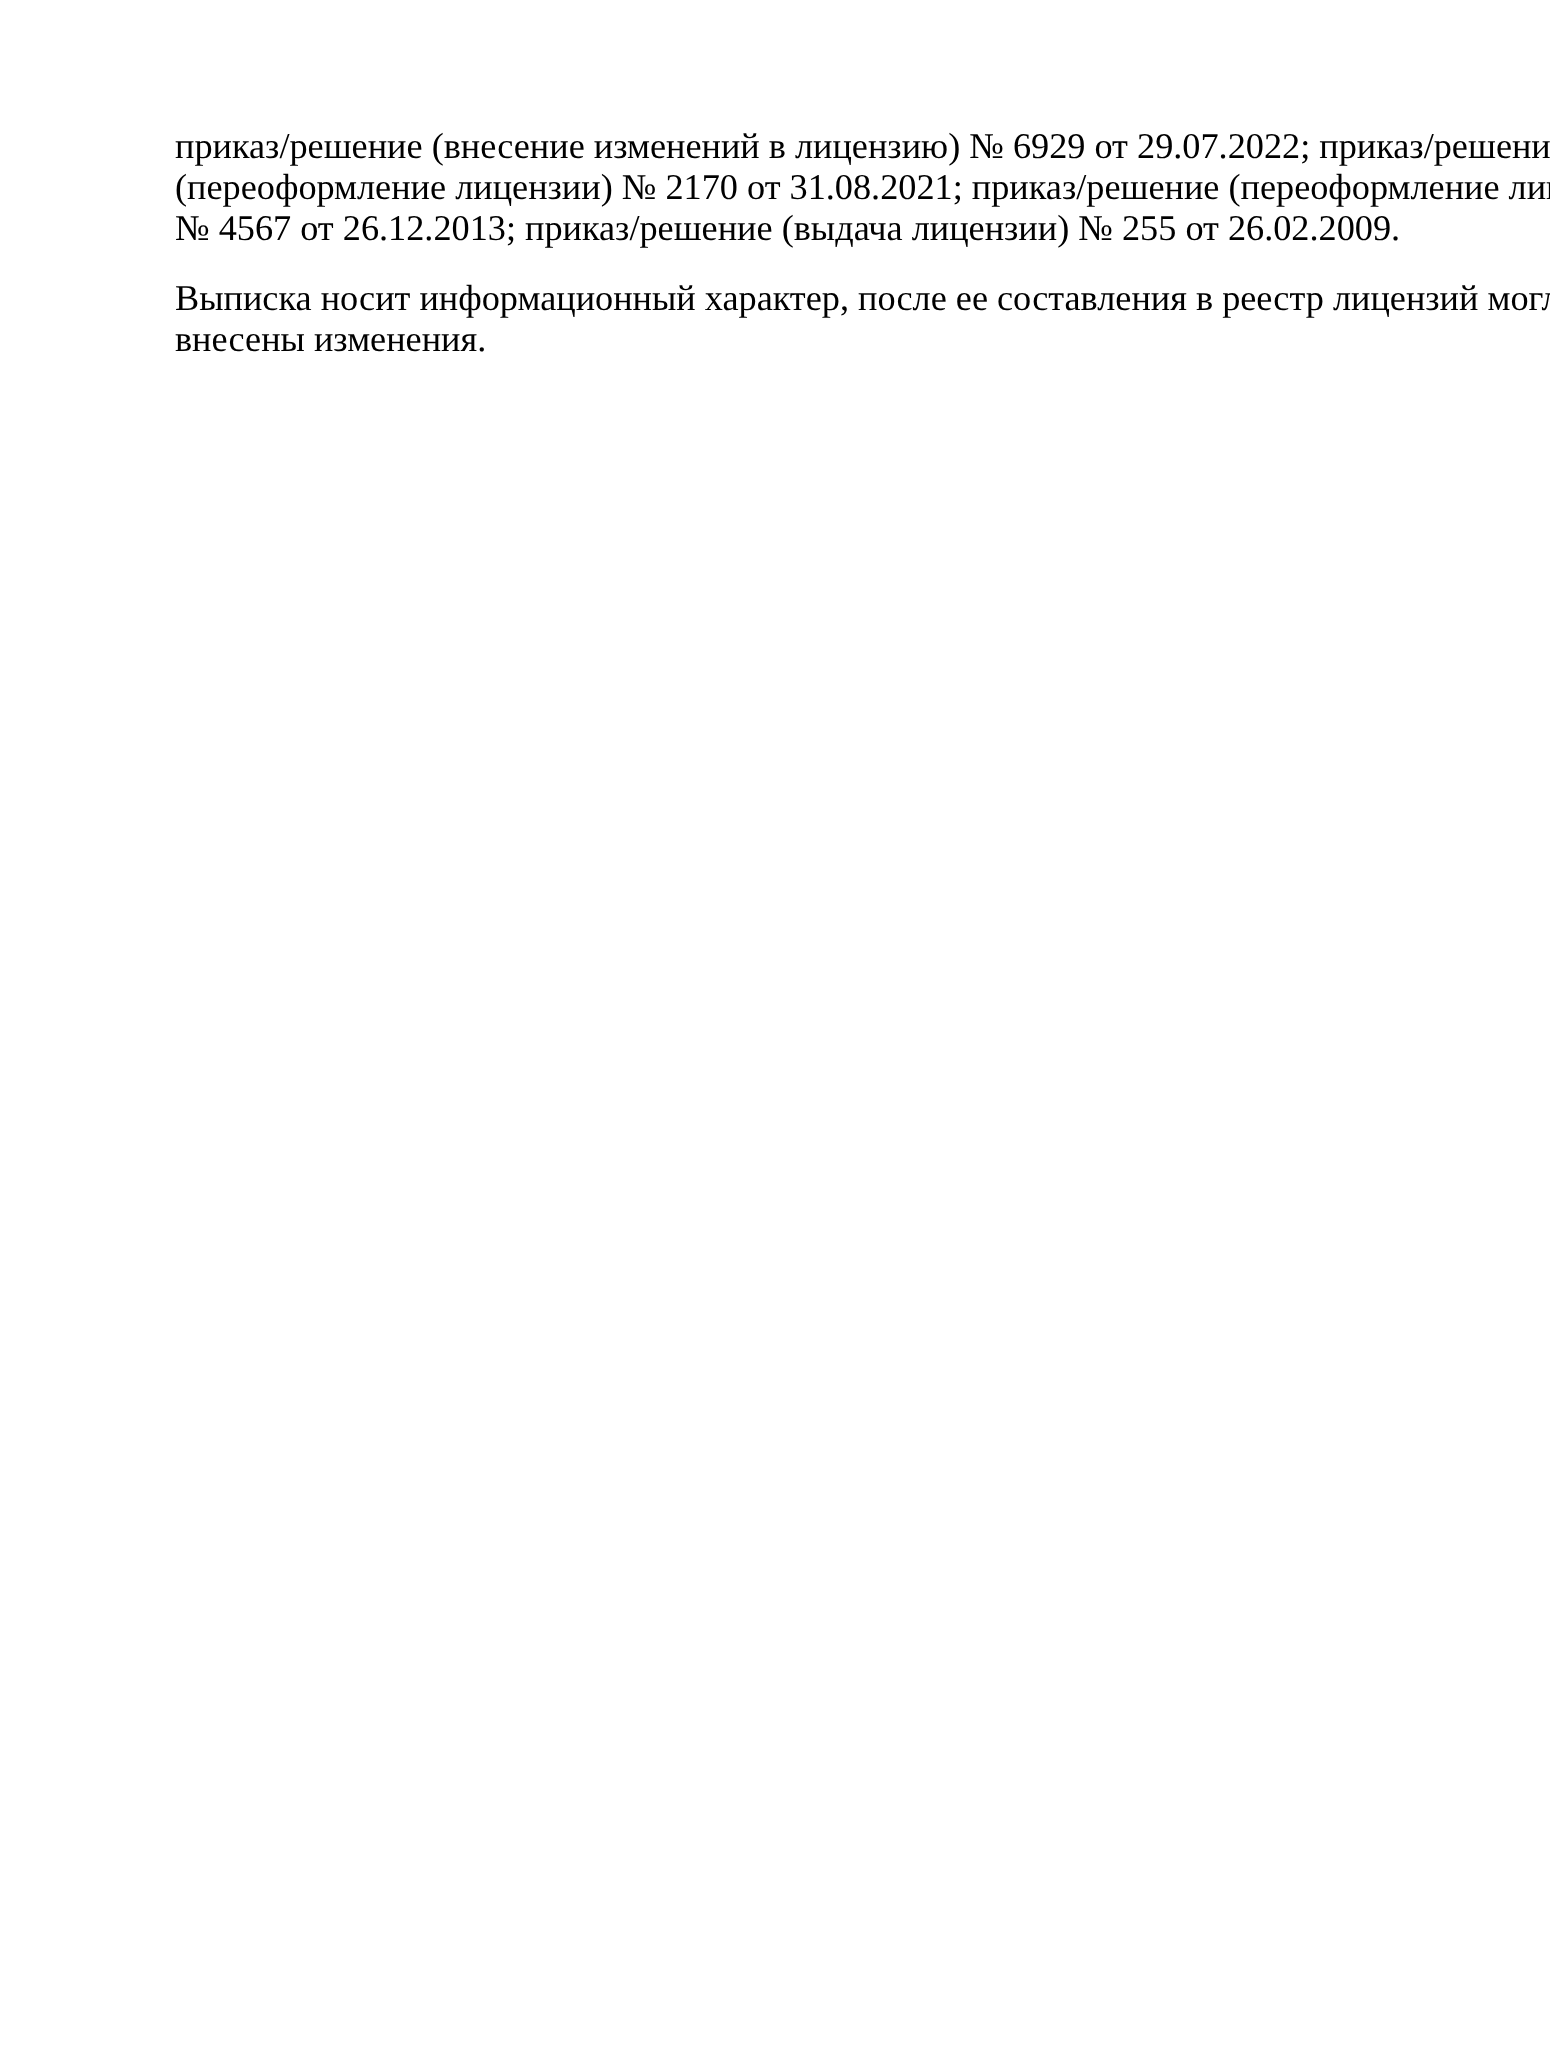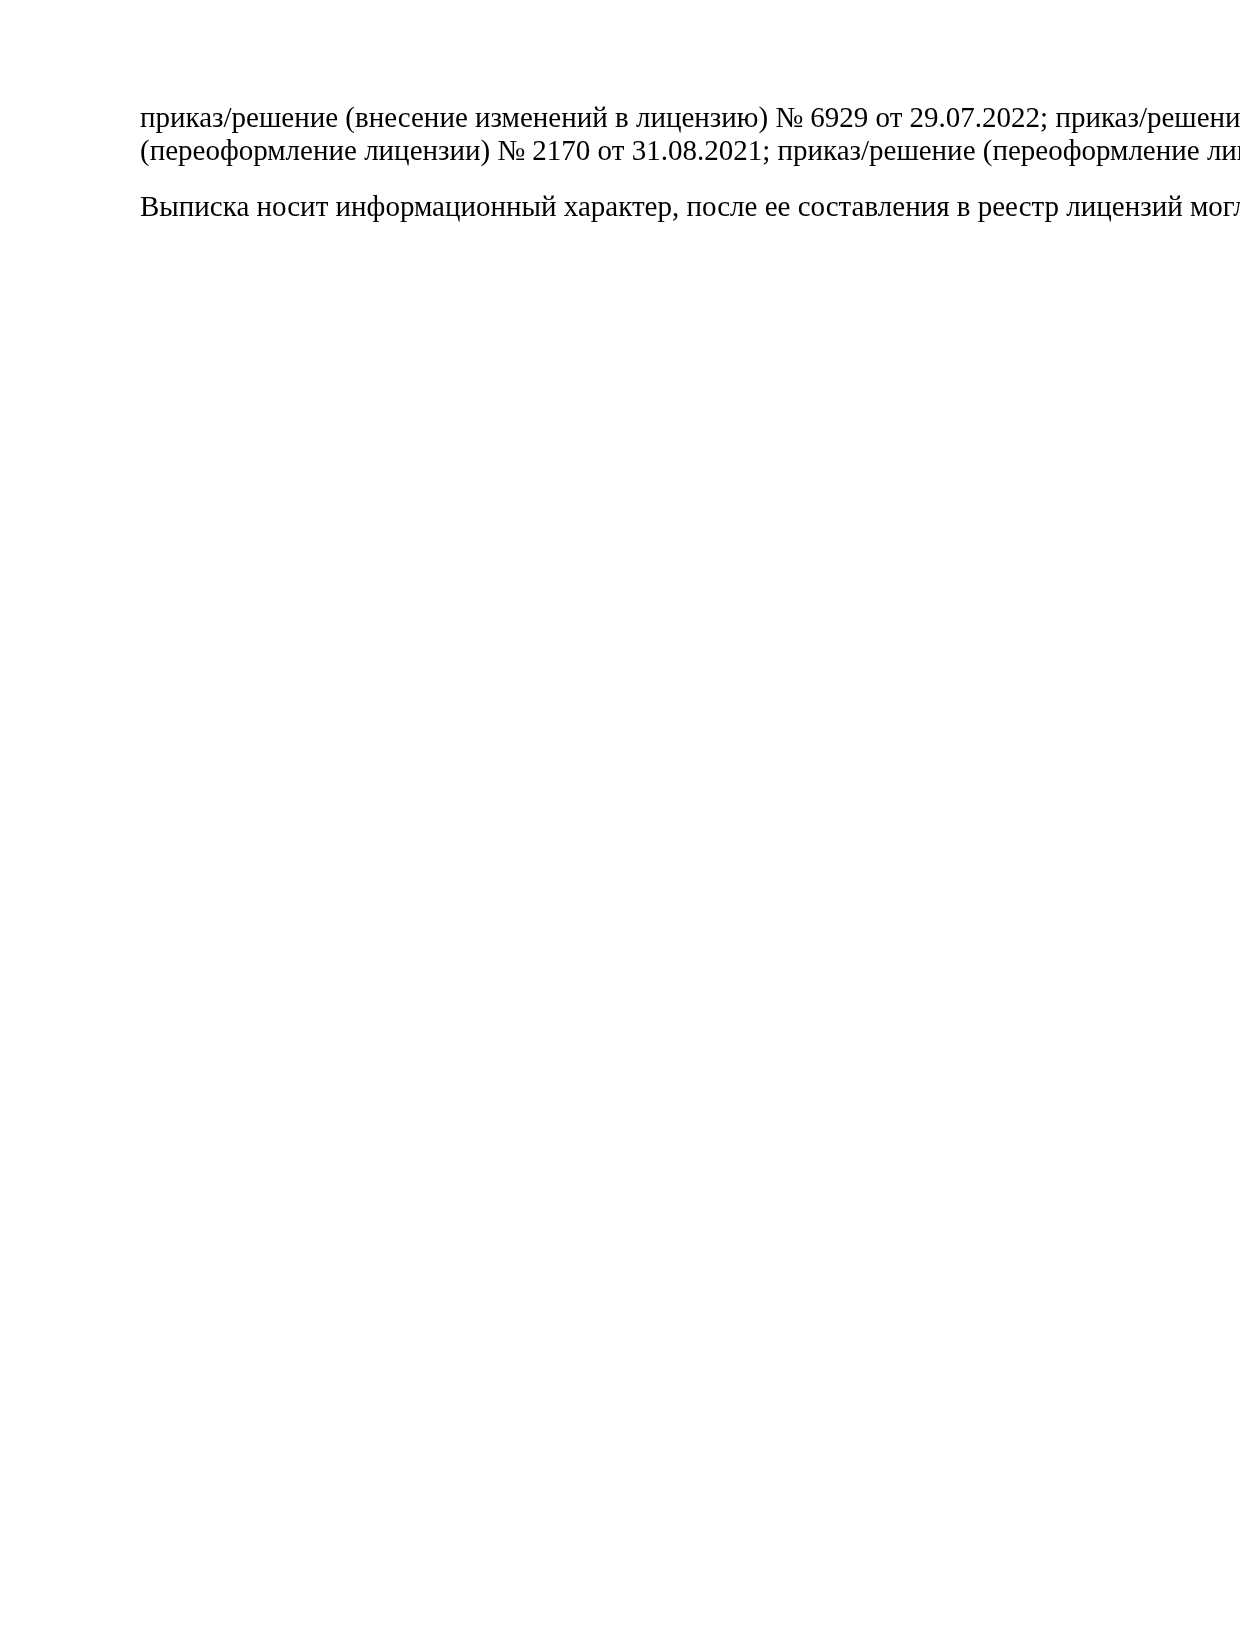--- a/index.html
+++ b/index.html
@@ -35,20 +35,22 @@
 </style>
 </head>
 <body>
 
 <div class="page">
   <div class="content">
 
     <p class="para">
       <span class="line">приказ/решение (внесение изменений в лицензию) № 6929 от 29.07.2022; приказ/решение</span>
       <span class="line">(переоформление лицензии) № 2170 от 31.08.2021; приказ/решение (переоформление лицензии)</span>
+      <span class="line">№ 4567 от 26.12.2013; приказ/решение (выдача лицензии) № 255 от 26.02.2009.</span>
     </p>
 
     <p class="para">
       <span class="line">Выписка носит информационный характер, после ее составления в реестр лицензий могли быть</span>
+      <span class="line">внесены изменения.</span>
     </p>
 
   </div>
 </div>
 
 </body></html>

